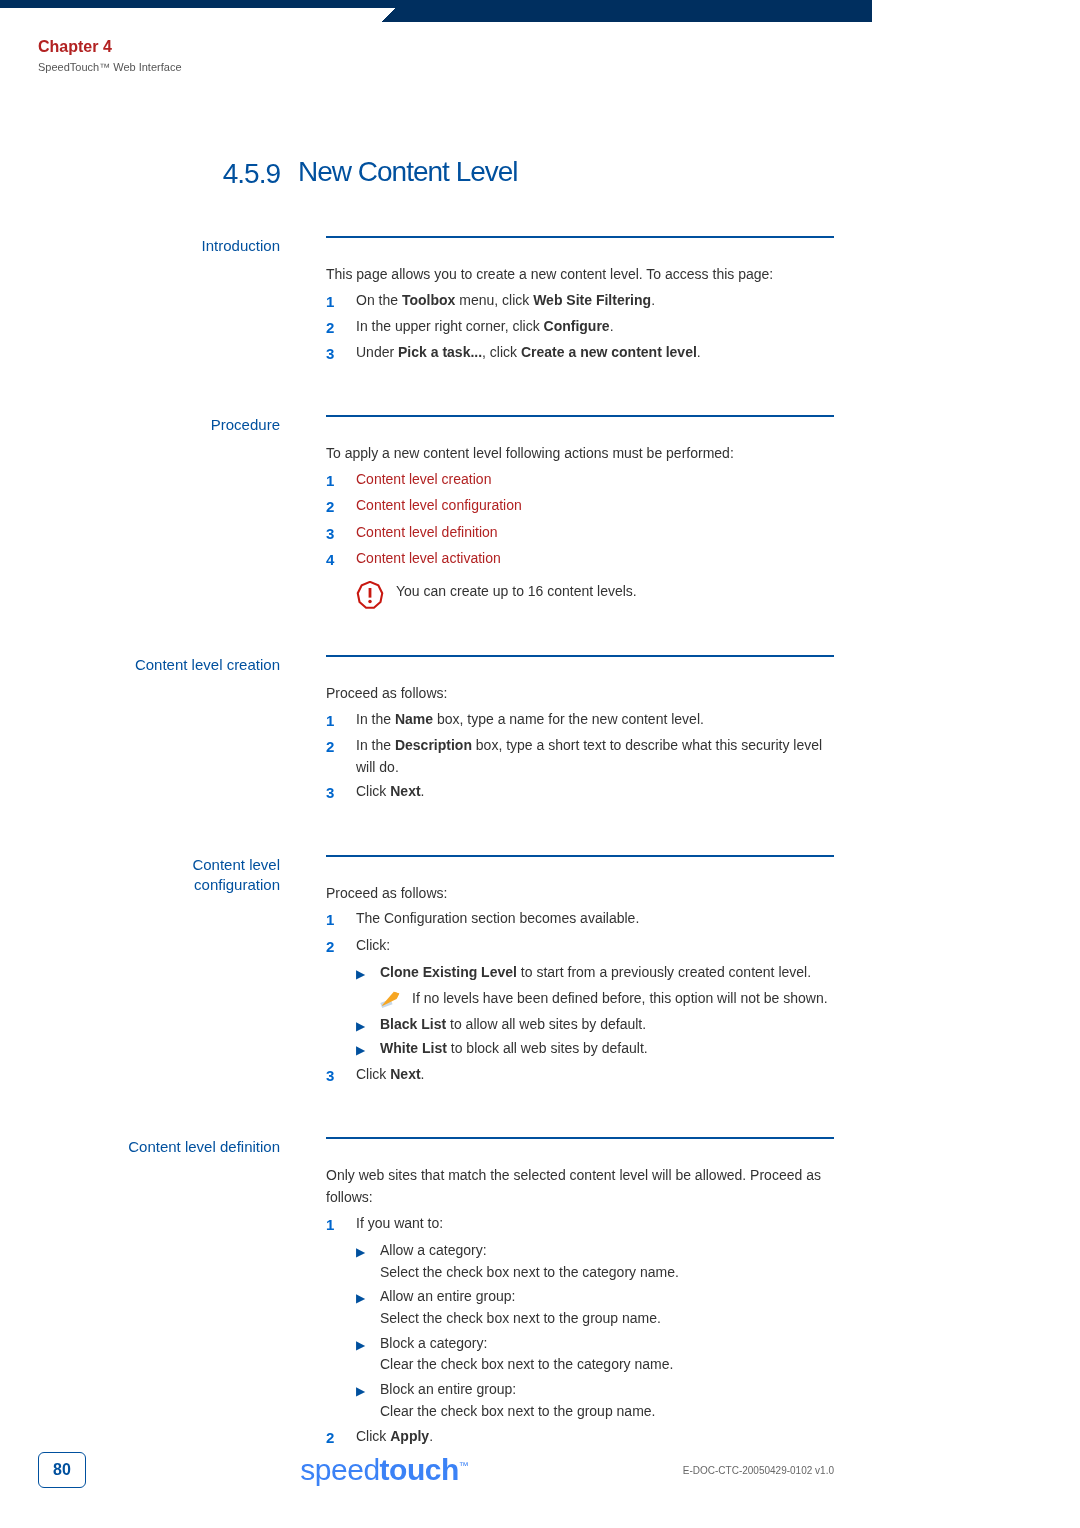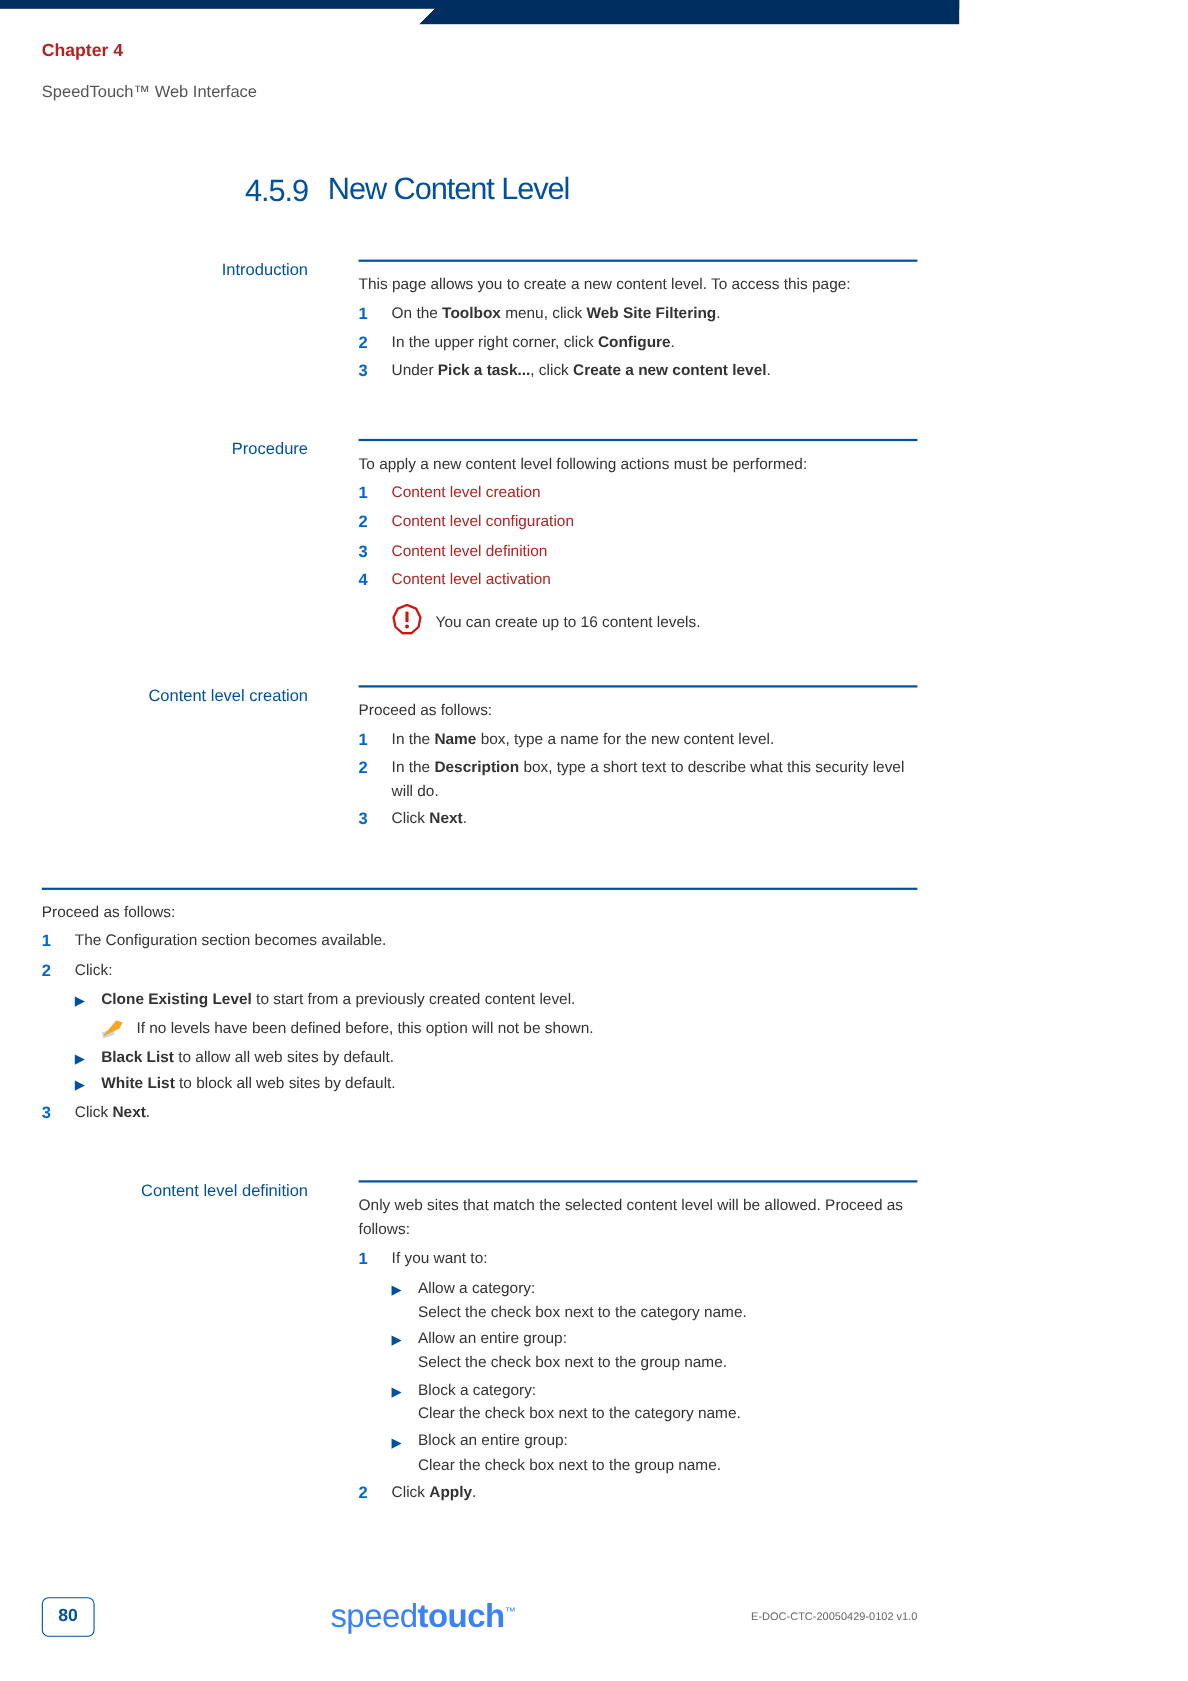--- a/index.html
+++ b/index.html
@@ -9,38 +9,38 @@
 .top-bar::after { content:""; position:absolute; right:0; top:0; width:500px; height:22px;
   background:linear-gradient(135deg, transparent 22px, #002f5f 22px, #002f5f 100%); }
 .thomson-logo { position:absolute; top:30px; right:38px; width:95px; text-align:center; }
 .thomson-circle { width:22px; height:22px; border:3px solid #fff; border-radius:50%; margin:0 auto 3px;
   position:relative; }
 .thomson-circle::before { content:""; position:absolute; top:-3px; left:50%; width:3px; height:10px;
   background:#fff; transform:translateX(-50%); }
 .thomson-text { color:#fff; font-weight:bold; font-size:14px; letter-spacing:0.5px; }
 .hdr { position:absolute; top:38px; left:38px; }
 .chapter { color:#b22222; font-weight:bold; font-size:16px; }
-.subtitle { color:#555; font-size:15px; margin-top:19px; }
+.subtitle { color:#555; font-size:11px; margin-top:5px; }
 .content { position:absolute; top:120px; left:38px; right:38px;margin-top:36px; }
 .section-row { display:flex; margin-bottom:10px; }
 .sec-label { width:260px; text-align:right; padding-right:18px; padding-top:2px; }
 .sec-num { color:#00509e; font-size:28px; font-weight:300; letter-spacing:-1px; }
 .sec-title { color:#00509e; font-size:28px; font-weight:300; letter-spacing:-1px; }
 .block { display:flex; margin-top:46px;gap:28px; }
 .side { width:260px; text-align:right; padding-right:18px; color:#00509e; font-size:15px; line-height:1.35; }
-.body { flex:1; font-size:14px; color:#333; line-height:1.55; border-top:2px solid #00509e; padding-top:8px; }
+.body { flex:1; font-size:14px; color:#333; line-height:1.55; border-top:2px solid #00509e; padding-top:24px; }
 .body p { margin:2px 0; }
 .ol { list-style:none; margin:4px 0; }
 .ol li { display:flex; align-items:flex-start; margin:3px 0; }
 .num { color:#0066cc; font-weight:bold; width:30px; flex-shrink:0; font-size:15px; }
 .linkish { color:#b22222; }
 .sub { list-style:none; margin:3px 0 3px 30px; }
 .sub li { display:flex; align-items:flex-start; margin:3px 0; }
 .caret { color:#00509e; width:24px; flex-shrink:0; font-size:12px; padding-top:3px; }
-.warn-row { display:flex; align-items:flex-end; margin:10px 0 0 30px; }
+.warn-row { display:flex; align-items:flex-start; margin:10px 0 0 30px; }
 .warn-icon { width:28px; height:28px; flex-shrink:0; margin-right:12px; }
 .note-row { display:flex; align-items:center; margin:4px 0 4px 24px; }
 .note-icon { width:22px; height:22px; flex-shrink:0; margin-right:10px; }
 b { font-weight:bold; }
 .footer { position:absolute; bottom:40px; left:0; right:0; display:flex; align-items:center;
   justify-content:space-between; padding:0 38px; }
 .page-box { border:1.5px solid #00509e; border-radius:6px; padding:8px 14px; color:#00509e;
   font-weight:bold; font-size:16px; min-width:46px; text-align:center; }
 .brand { color:#3b82f6; font-size:30px; font-weight:300; letter-spacing:-0.5px; }
 .brand .bold { font-weight:bold; }
@@ -136,20 +136,21 @@
             </li>
           <li>
               <span class="num">3</span>
               <span><span>Click </span><b>Next</b><span>.</span></span>
             </li>
         </ol>
       </div>
     </div>
 
     <div class="block">
+      <div class="side"><span>Content level</span><br><span>configuration</span></div>
       <div class="body">
         <p>Proceed as follows:</p>
         <ol class="ol">
           <li>
               <span class="num">1</span>
               <span>The Configuration section becomes available.</span>
             </li>
           <li>
               <span class="num">2</span>
               <span>Click:</span>

